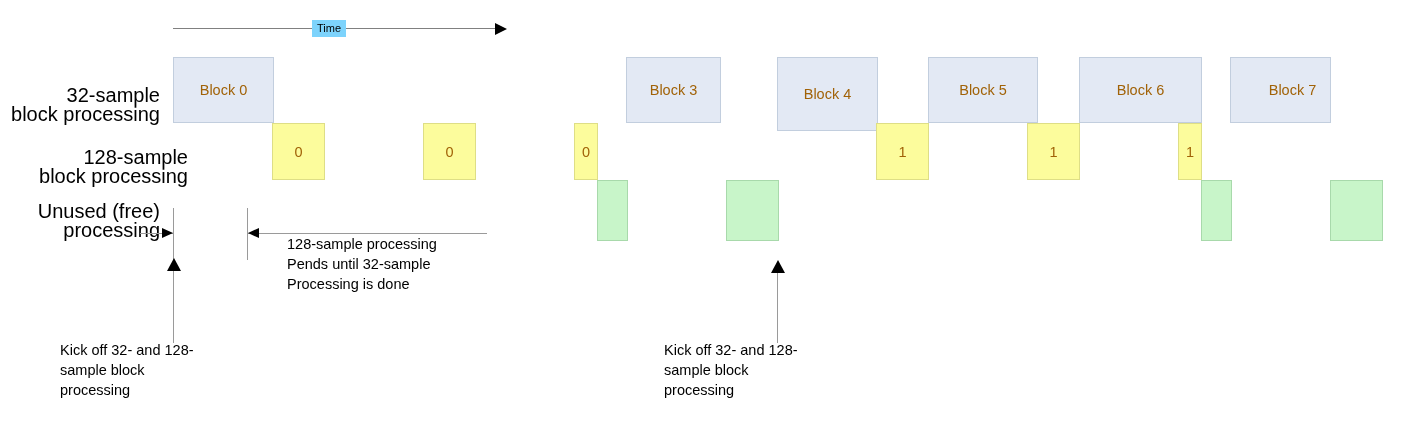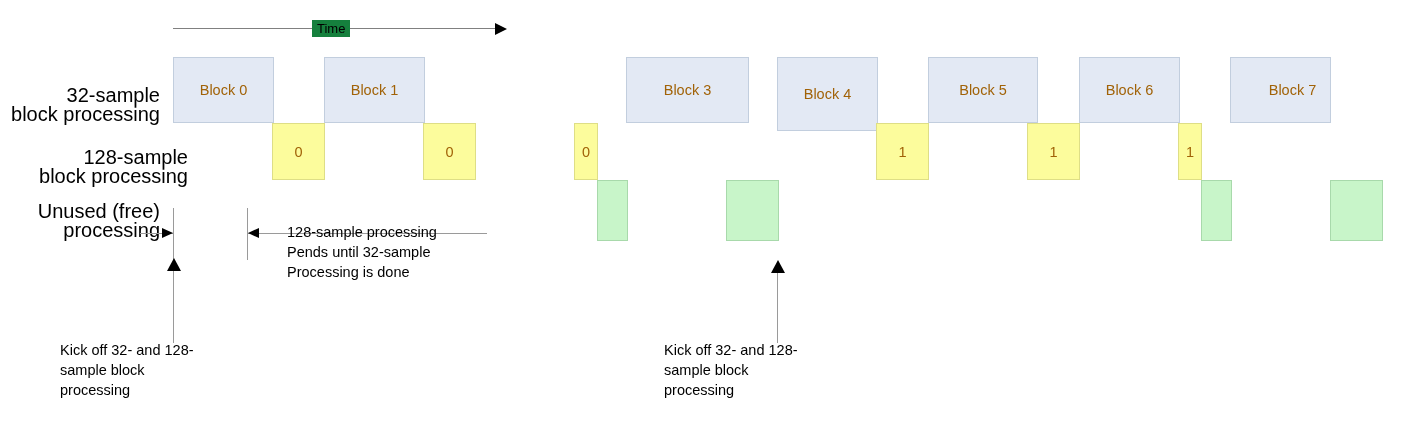--- a/index.html
+++ b/index.html
@@ -32,23 +32,23 @@
   }
 
   
   .time-axis-line {
     position: absolute;
     height: 1px;
     background: #808080;
   }
   .time-axis-label {
     position: absolute;
-    font-size: 13px;
+    font-size: 11px;
     line-height: 17px;
-    background: #15803d;
+    background: #7dd3fc;
     padding: 0 5px;
     color: #000000;
   }
   .time-arrow-head {
     position: absolute;
     width: 0;
     height: 0;
     border-top: 6px solid transparent;
     border-bottom: 6px solid transparent;
     border-left: 12px solid #000000;
@@ -136,25 +136,24 @@
   <div class="row-label" style="left:0px; top:70px; width:160px;">32-sample
 block processing</div>
 
   <div class="row-label" style="left:0px; top:132px; width:160px;padding-left:28px;">128-sample
 block processing</div>
 
   <div class="row-label" style="left:0px; top:186px; width:160px;">Unused (free)
 processing</div>
 
   <div class="blk blk-blue" style="left:173px; top:57px; width:101px; height:66px;">Block 0</div>
-  <div class="blk blk-blue" style="left:324px; top:57px; width:101px; height:66px;">Block 1</div>
-  <div class="blk blk-blue" style="left:626px; top:57px; width:123px; height:66px;">Block 3</div>
+  <div class="blk blk-blue" style="left:626px; top:57px; width:95px; height:66px;">Block 3</div>
   <div class="blk blk-blue" style="left:777px; top:57px; width:101px; height:74px;">Block 4</div>
   <div class="blk blk-blue" style="left:928px; top:57px; width:110px; height:66px;">Block 5</div>
-  <div class="blk blk-blue" style="left:1079px; top:57px; width:101px; height:66px;">Block 6</div>
+  <div class="blk blk-blue" style="left:1079px; top:57px; width:123px; height:66px;">Block 6</div>
   <div class="blk blk-blue" style="left:1230px; top:57px; width:101px; height:66px;padding-left:24px;">Block 7</div>
 
   <div class="blk blk-yellow" style="left:272px; top:123px; width:53px; height:57px;">0</div>
   <div class="blk blk-yellow" style="left:423px; top:123px; width:53px; height:57px;">0</div>
   <div class="blk blk-yellow" style="left:574px; top:123px; width:24px; height:57px;">0</div>
   <div class="blk blk-yellow" style="left:876px; top:123px; width:53px; height:57px;">1</div>
   <div class="blk blk-yellow" style="left:1027px; top:123px; width:53px; height:57px;">1</div>
   <div class="blk blk-yellow" style="left:1178px; top:123px; width:24px; height:57px;">1</div>
 
   <div class="blk blk-green" style="left:597px; top:180px; width:31px; height:61px;"></div>
@@ -167,21 +166,21 @@
   <div class="arrow-right" style="left:162px; top:227.5px;"></div>
   <div class="arrow-up" style="left:167px; top:258px;"></div>
 
   <div class="guide-line" style="left:247px; top:208px; height:52px;"></div>
   <div class="dim-line" style="left:247px; top:233px; width:240px;"></div>
   <div class="arrow-left" style="left:248px; top:227.5px;"></div>
 
   <div class="guide-line" style="left:777px; top:272px; height:71px;"></div>
   <div class="arrow-up" style="left:771px; top:260px;"></div>
 
-  <div class="callout callout-left" style="left:287px; top:222px; width:260px;">128-sample processing
+  <div class="callout callout-left" style="left:287px; top:234px; width:260px;">128-sample processing
 Pends until 32-sample
 Processing is done</div>
 
   <div class="callout callout-center" style="left:60px; top:340px; width:227px;">Kick off 32- and 128-
 sample block
 processing</div>
 
   <div class="callout callout-center" style="left:664px; top:340px; width:227px;">Kick off 32- and 128-
 sample block
 processing</div>

